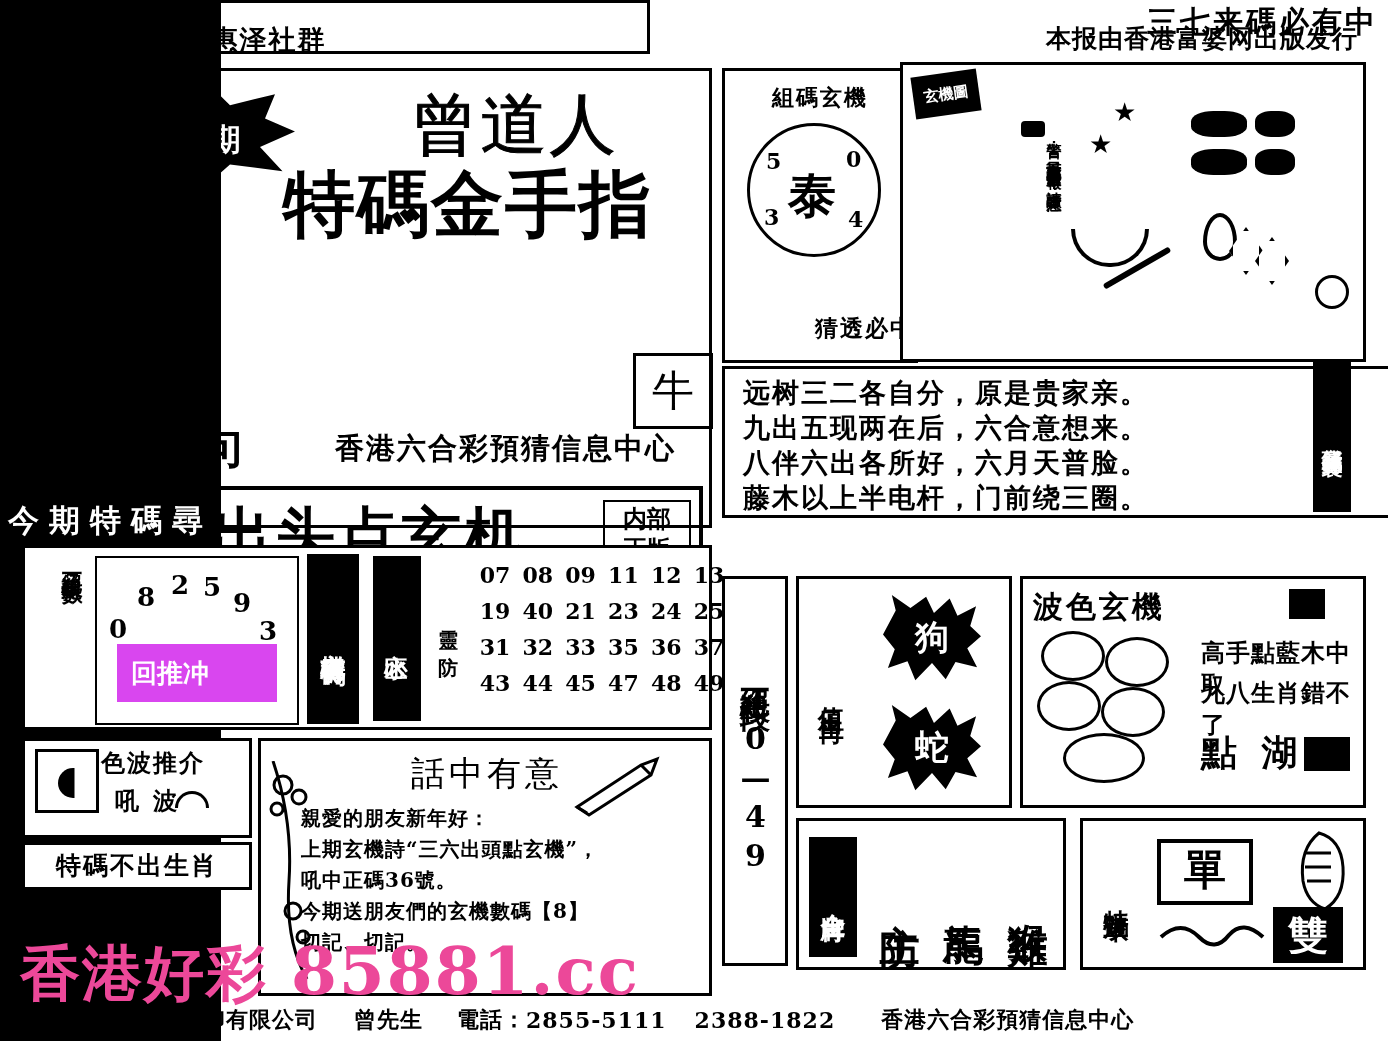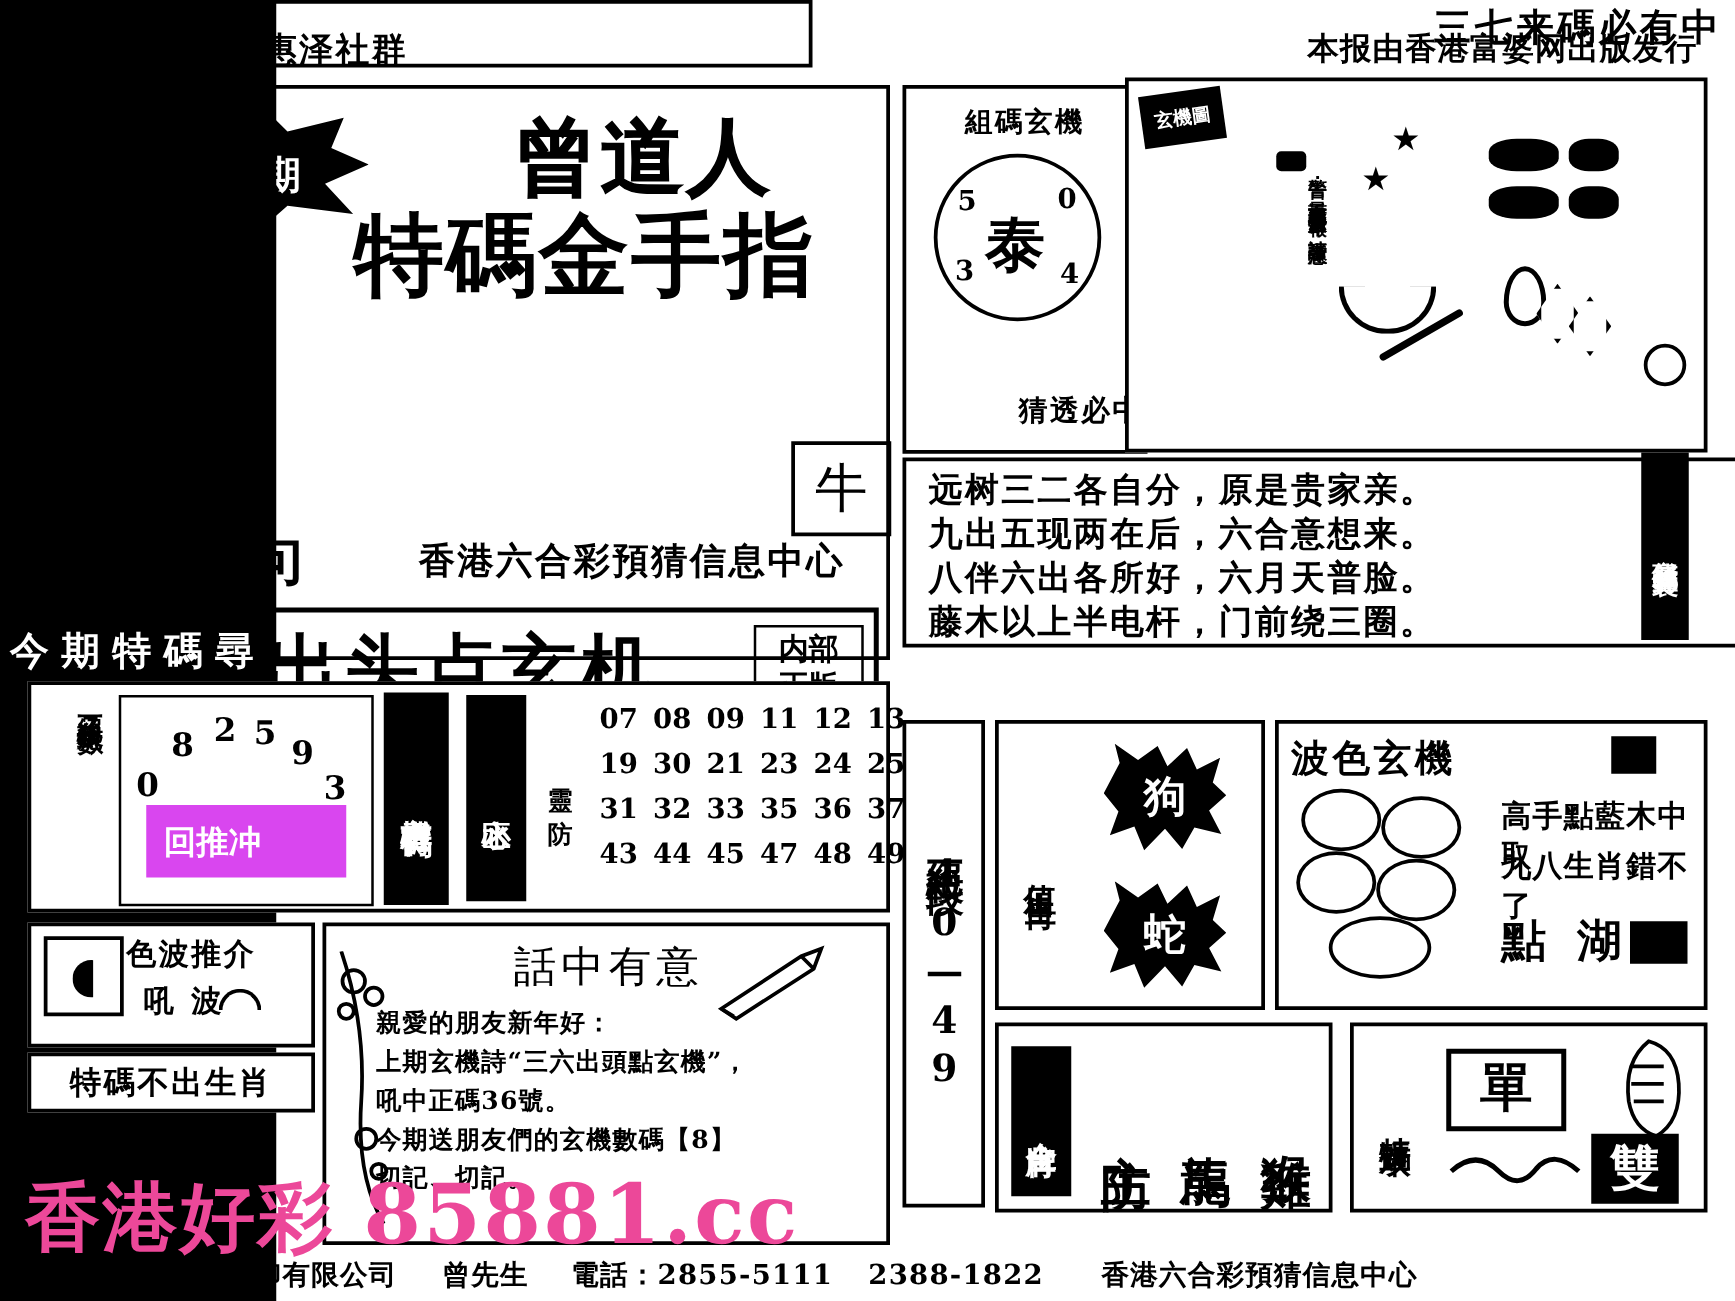--- a/index.html
+++ b/index.html
@@ -37,21 +37,21 @@
     clip-path:polygon(0% 45%,11% 18%,8% 0%,26% 14%,42% 2%,50% 20%,66% 4%,74% 22%,92% 12%,88% 34%,100% 46%,86% 60%,95% 82%,74% 76%,64% 96%,50% 78%,34% 98%,26% 76%,6% 84%,12% 62%);
   }
   .burst-label{
     position:absolute;left:46px;top:48px;width:210px;
     color:#fff;font-size:31px;font-weight:bold;letter-spacing:1px;
     font-family:"DejaVu Serif","Liberation Serif",serif;
     text-align:center;
   }
   .big-title{
     position:absolute;left:295px;top:22px;width:390px;
-    font-size:66px;line-height:64px;font-weight:bold;letter-spacing:3px;
+    font-size:66px;line-height:64px;font-weight:normal;letter-spacing:3px;
     font-family:"DejaVu Serif","Liberation Serif",serif;
     text-align:center;
     -webkit-text-stroke:1px #000;
   }
   .big-title2{
     position:absolute;left:228px;top:98px;width:430px;
     font-size:72px;line-height:70px;font-weight:bold;letter-spacing:2px;
     font-family:"DejaVu Serif","Liberation Serif",serif;
     text-align:center;
   }
@@ -435,21 +435,21 @@
       <div class="row">
         <span>07</span>
         <span>08</span>
         <span>09</span>
         <span>11</span>
         <span>12</span>
         <span>13</span>
       </div>
       <div class="row">
         <span>19</span>
-        <span>30</span>
+        <span>40</span>
         <span>21</span>
         <span>23</span>
         <span>24</span>
         <span>25</span>
       </div>
       <div class="row">
         <span>31</span>
         <span>32</span>
         <span>33</span>
         <span>35</span>

